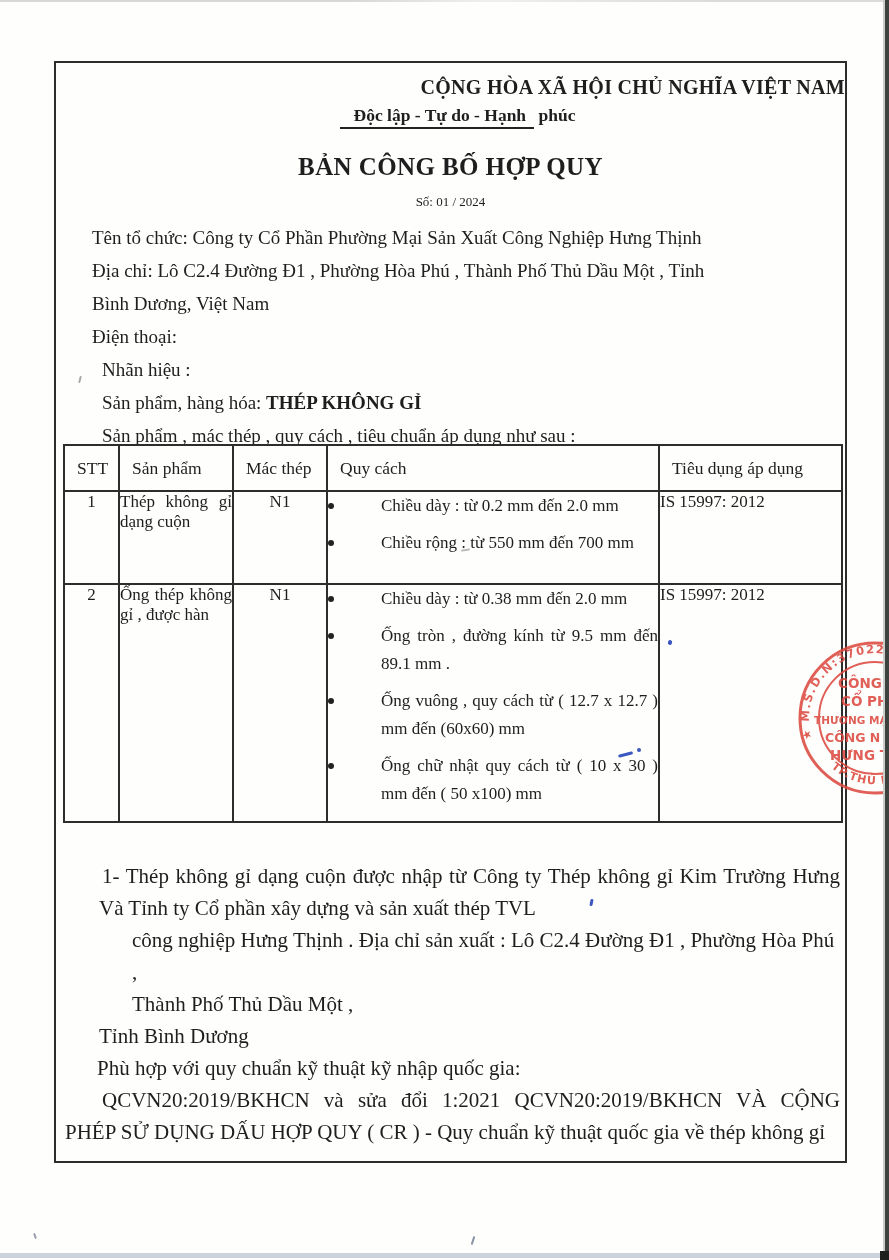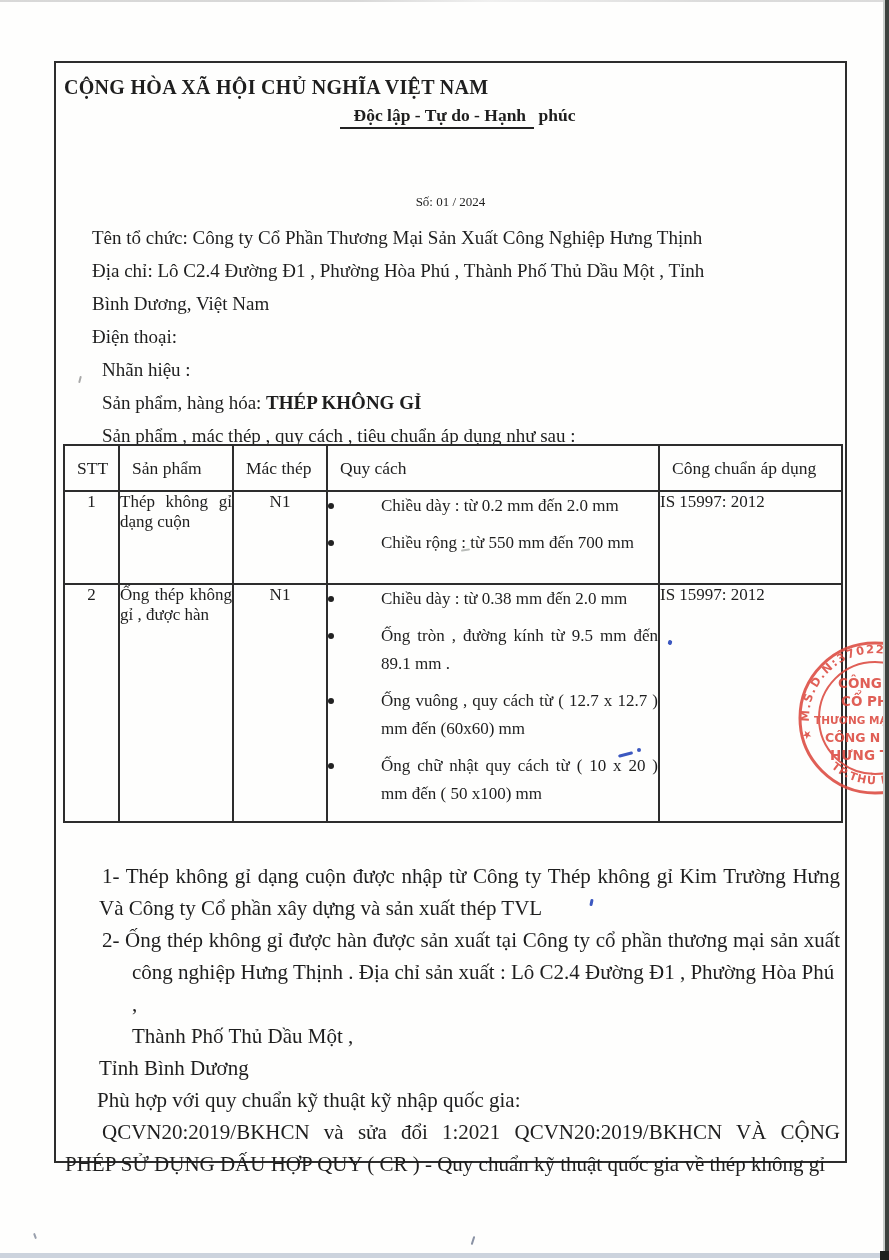--- a/index.html
+++ b/index.html
@@ -9,21 +9,21 @@
     background:#fefefd;overflow:hidden;
     font-family:"Liberation Serif","DejaVu Serif",serif;
     color:#1e1e1e;
   }
   
   .frame{
     position:absolute;left:54px;top:61px;width:789px;height:1098px;
     border:2px solid #2d2d2d;background:transparent;
   }
   
-  .nat-title{position:absolute;top:13px;left:8px;width:100%;text-align:left;
+  .nat-title{position:absolute;top:13px;left:0;width:100%;text-align:right;
     font-weight:bold;font-size:20px;letter-spacing:.3px;}
   .motto{position:absolute;top:42px;left:7px;width:100%;text-align:center;
     font-weight:bold;font-size:17.5px;}
   .motto .u{border-bottom:2px solid #222;padding:0 8px 2px 14px;}
   .doc-title{position:absolute;top:90px;left:0;width:100%;text-align:center;
     font-weight:bold;font-size:25px;margin:0;letter-spacing:.4px;}
   .doc-number{position:absolute;top:131px;left:0;width:100%;text-align:center;
     font-size:13px;}
   
   .info{position:absolute;top:158px;left:36px;width:742px;
@@ -85,25 +85,26 @@
 <body>
 
 <div class="canvas">
 
   <div class="frame">
 
     <div class="nat-title">CỘNG HÒA XÃ HỘI CHỦ NGHĨA VIỆT NAM</div>
 
     <div class="motto"><span class="u">Độc lập - Tự do - Hạnh</span> <span>phúc</span></div>
 
+    <h1 class="doc-title">BẢN CÔNG BỐ HỢP QUY</h1>
 
     <div class="doc-number">Số: 01 / 2024</div>
 
     <div class="info">
-      <p class="nowrap">Tên tổ chức: Công ty Cổ Phần Thương Mại Sản Xuất Công Nghiệp Hưng Thịnh</p>
+      <p class="nowrap">Tên tổ chức: Công ty Cổ Phần Phường Mại Sản Xuất Công Nghiệp Hưng Thịnh</p>
       <p class="nowrap">Địa chỉ: Lô C2.4 Đường Đ1 , Phường Hòa Phú , Thành Phố Thủ Dầu Một , Tỉnh</p>
       <p class="nowrap">Bình Dương, Việt Nam</p>
       <p>Điện thoại:</p>
       <p class="indent">Nhãn hiệu :</p>
       <p class="indent"><span>Sản phẩm, hàng hóa: </span><b>THÉP KHÔNG GỈ</b></p>
       <p class="indent">Sản phẩm , mác thép , quy cách , tiêu chuẩn áp dụng như sau :</p>
     </div>
 
     <table class="spec">
       <colgroup>
@@ -112,21 +113,21 @@
           <col style="width:94px">
         <col style="width:332px">
           <col style="width:183px">
       </colgroup>
       <tbody>
           <tr>
         <th class="c-stt">STT</th>
         <th>Sản phẩm</th>
         <th>Mác thép</th>
         <th>Quy cách</th>
-        <th>Công chuẩn áp dụng</th>
+        <th>Tiêu dụng áp dụng</th>
       </tr>
       <tr style="height:93px;">
         <td class="c-stt">1</td>
         <td class="c-sp">Thép không gỉ dạng cuộn</td>
         <td class="c-mt">N1</td>
         <td class="c-qc">
           <div class="bullet-item">
             <span class="bullet-dot"></span>
             <span class="bullet-text">Chiều dày : từ 0.2 mm đến 2.0 mm</span>
           </div>
@@ -149,32 +150,31 @@
           <div class="bullet-item">
             <span class="bullet-dot"></span>
             <span class="bullet-text">Ống tròn , đường kính từ 9.5 mm đến 89.1 mm .</span>
           </div>
           <div class="bullet-item">
             <span class="bullet-dot"></span>
             <span class="bullet-text">Ống vuông , quy cách từ ( 12.7 x 12.7 ) mm đến (60x60) mm</span>
           </div>
           <div class="bullet-item">
             <span class="bullet-dot"></span>
-            <span class="bullet-text">Ống chữ nhật quy cách từ ( 10 x 20 ) mm đến ( 50 x100) mm</span>
+            <span class="bullet-text">Ống chữ nhật quy cách từ ( 10 x 30 ) mm đến ( 50 x100) mm</span>
           </div>
         </td>
         <td class="c-tc">IS 15997: 2012</td>
       </tr>
     </tbody>
       </table>
 
     <div class="notes">
       <div class="pl37 jfull">1- Thép không gỉ dạng cuộn được nhập từ Công ty Thép không gỉ Kim Trường Hưng</div>
-      <div class="pl34">Và Công ty Cổ phần xây dựng và sản xuất thép TVL</div>
-      <div class="pl37 jfull">2- Ống thép không gỉ được hàn được sản xuất tại Công ty cổ phần thương mại sản xuất</div>
+      <div class="pl34">Và Tỉnh ty Cổ phần xây dựng và sản xuất thép TVL</div>
       <div class="pl67">công nghiệp Hưng Thịnh . Địa chỉ sản xuất : Lô C2.4 Đường Đ1 , Phường Hòa Phú ,</div>
       <div class="pl67">Thành Phố Thủ Dầu Một ,</div>
       <div class="pl34">Tỉnh Bình Dương</div>
       <div class="pl32">Phù hợp với quy chuẩn kỹ thuật kỹ nhập quốc gia:</div>
       <div class="pl37 jfull">QCVN20:2019/BKHCN và sửa đổi 1:2021 QCVN20:2019/BKHCN VÀ CỘNG</div>
       <div>PHÉP SỬ DỤNG DẤU HỢP QUY ( CR ) -  Quy chuẩn kỹ thuật quốc gia về thép không gỉ</div>
     </div>
 
   </div>
 

